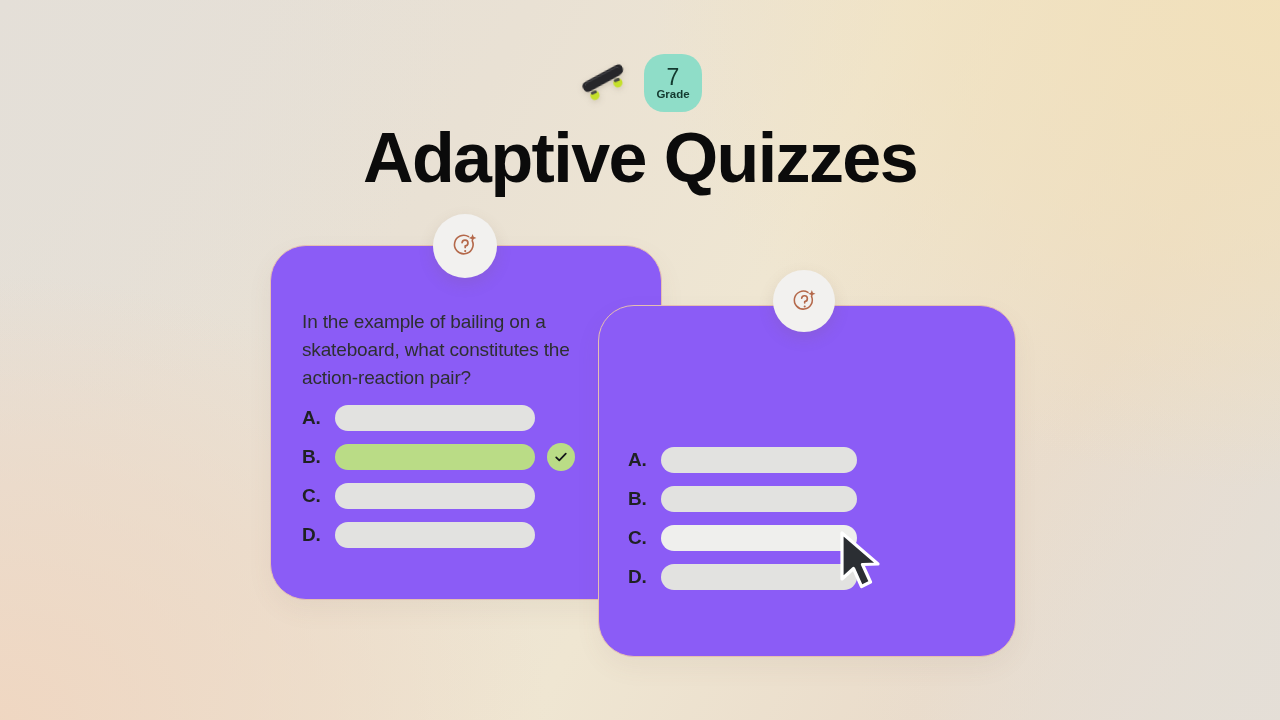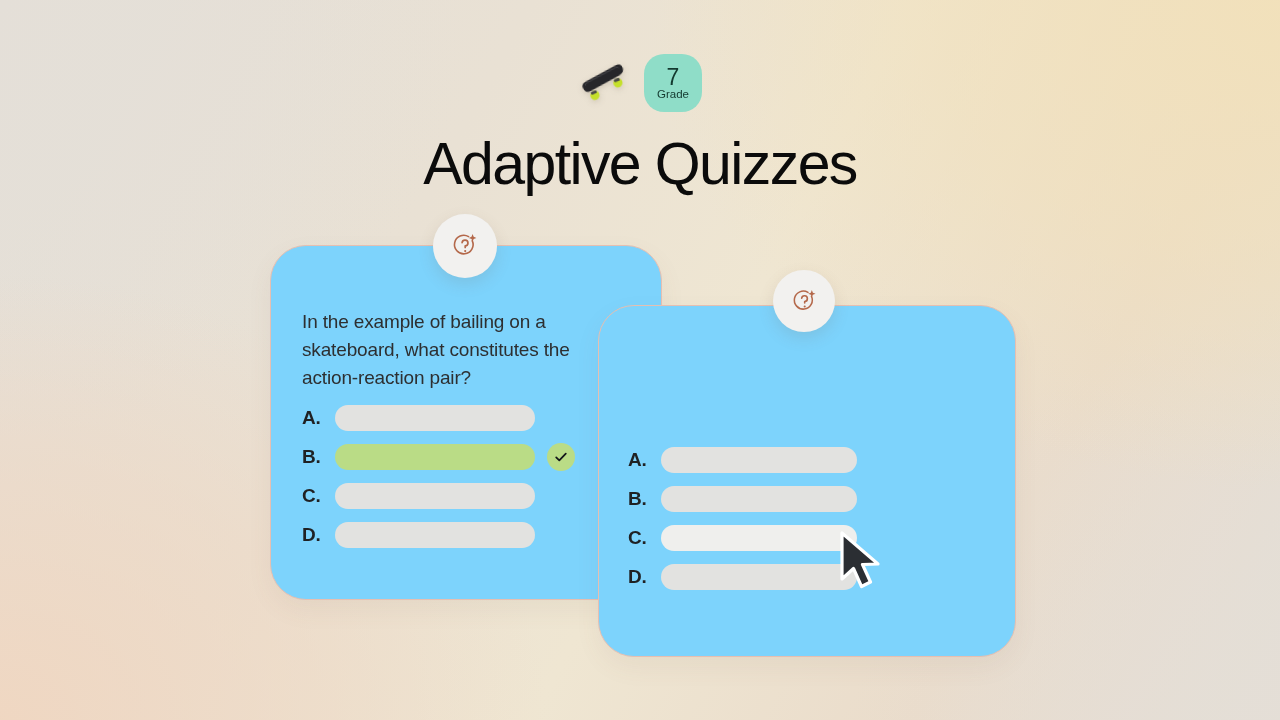--- a/index.html
+++ b/index.html
@@ -67,38 +67,38 @@
     color: #13392F;
     line-height: 1;
   }
   #grade-badge .grade-num {
     font-size: 23px;
     font-weight: 400;
     letter-spacing: 0.2px;
   }
   #grade-badge .grade-word {
     font-size: 11.5px;
-    font-weight: 400;
+    font-weight: 700;
     margin-top: 0;
     text-align: center;
   }
 
   #page-title {
-    margin-top: 12px;
-    font-size: 59px;
-    font-weight: 400;
+    margin-top: 0;
+    font-size: 70px;
+    font-weight: 700;
     letter-spacing: -1.6px;
     color: #0B0B0B;
     white-space: nowrap;
   }
 
   
   .quiz-card {
     position: absolute;
-    background: #7dd3fc;
+    background: #8b5cf6;
     border: 1.6px solid #E6BFB1;
     border-radius: 36px;
     box-shadow: 0 10px 26px rgba(120,90,70,0.065);
   }
 
   #quiz-card-1 {
     left: 270px;
     top: 245px;
     width: 392px;
     height: 355px;

